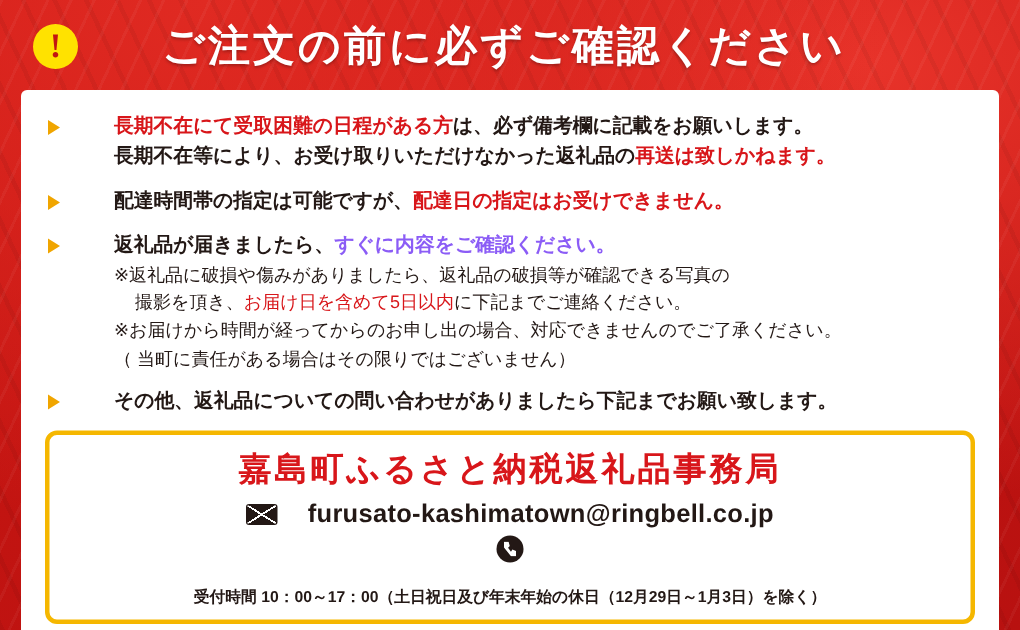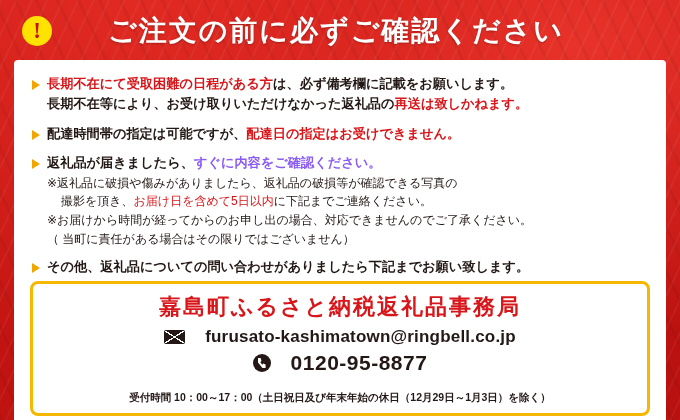--- a/index.html
+++ b/index.html
@@ -80,20 +80,21 @@
   }
 
   .bullet-list {
     margin: 0;
     padding: 0;
   }
   .bullet-row {
     display: flex;
     align-items: flex-start;
     margin-bottom: 9px;
+    gap: 29px;
   }
   .tri {
     flex: 0 0 auto;
     width: 0;
     height: 0;
     border-top: 5px solid transparent;
     border-bottom: 5px solid transparent;
     border-left: 8px solid #f0a500;
     margin: 6px 7px 0 2px;
   }
@@ -237,19 +238,18 @@
       </div>
 
     <div class="contact-box">
       <div class="contact-title">嘉島町ふるさと納税返礼品事務局</div>
       <div class="contact-line">
         <span class="mail-icon"></span>
         <span class="email-text">furusato-kashimatown@ringbell.co.jp</span>
       </div>
       <div class="contact-line">
         <span class="phone-icon"></span>
-        <span class="phone-text">0120-95-8877</span>
       </div>
       <div class="hours">受付時間 10：00～17：00（土日祝日及び年末年始の休日（12月29日～1月3日）を除く）</div>
     </div>
 
   </div>
 </div>
 
 </body></html>

